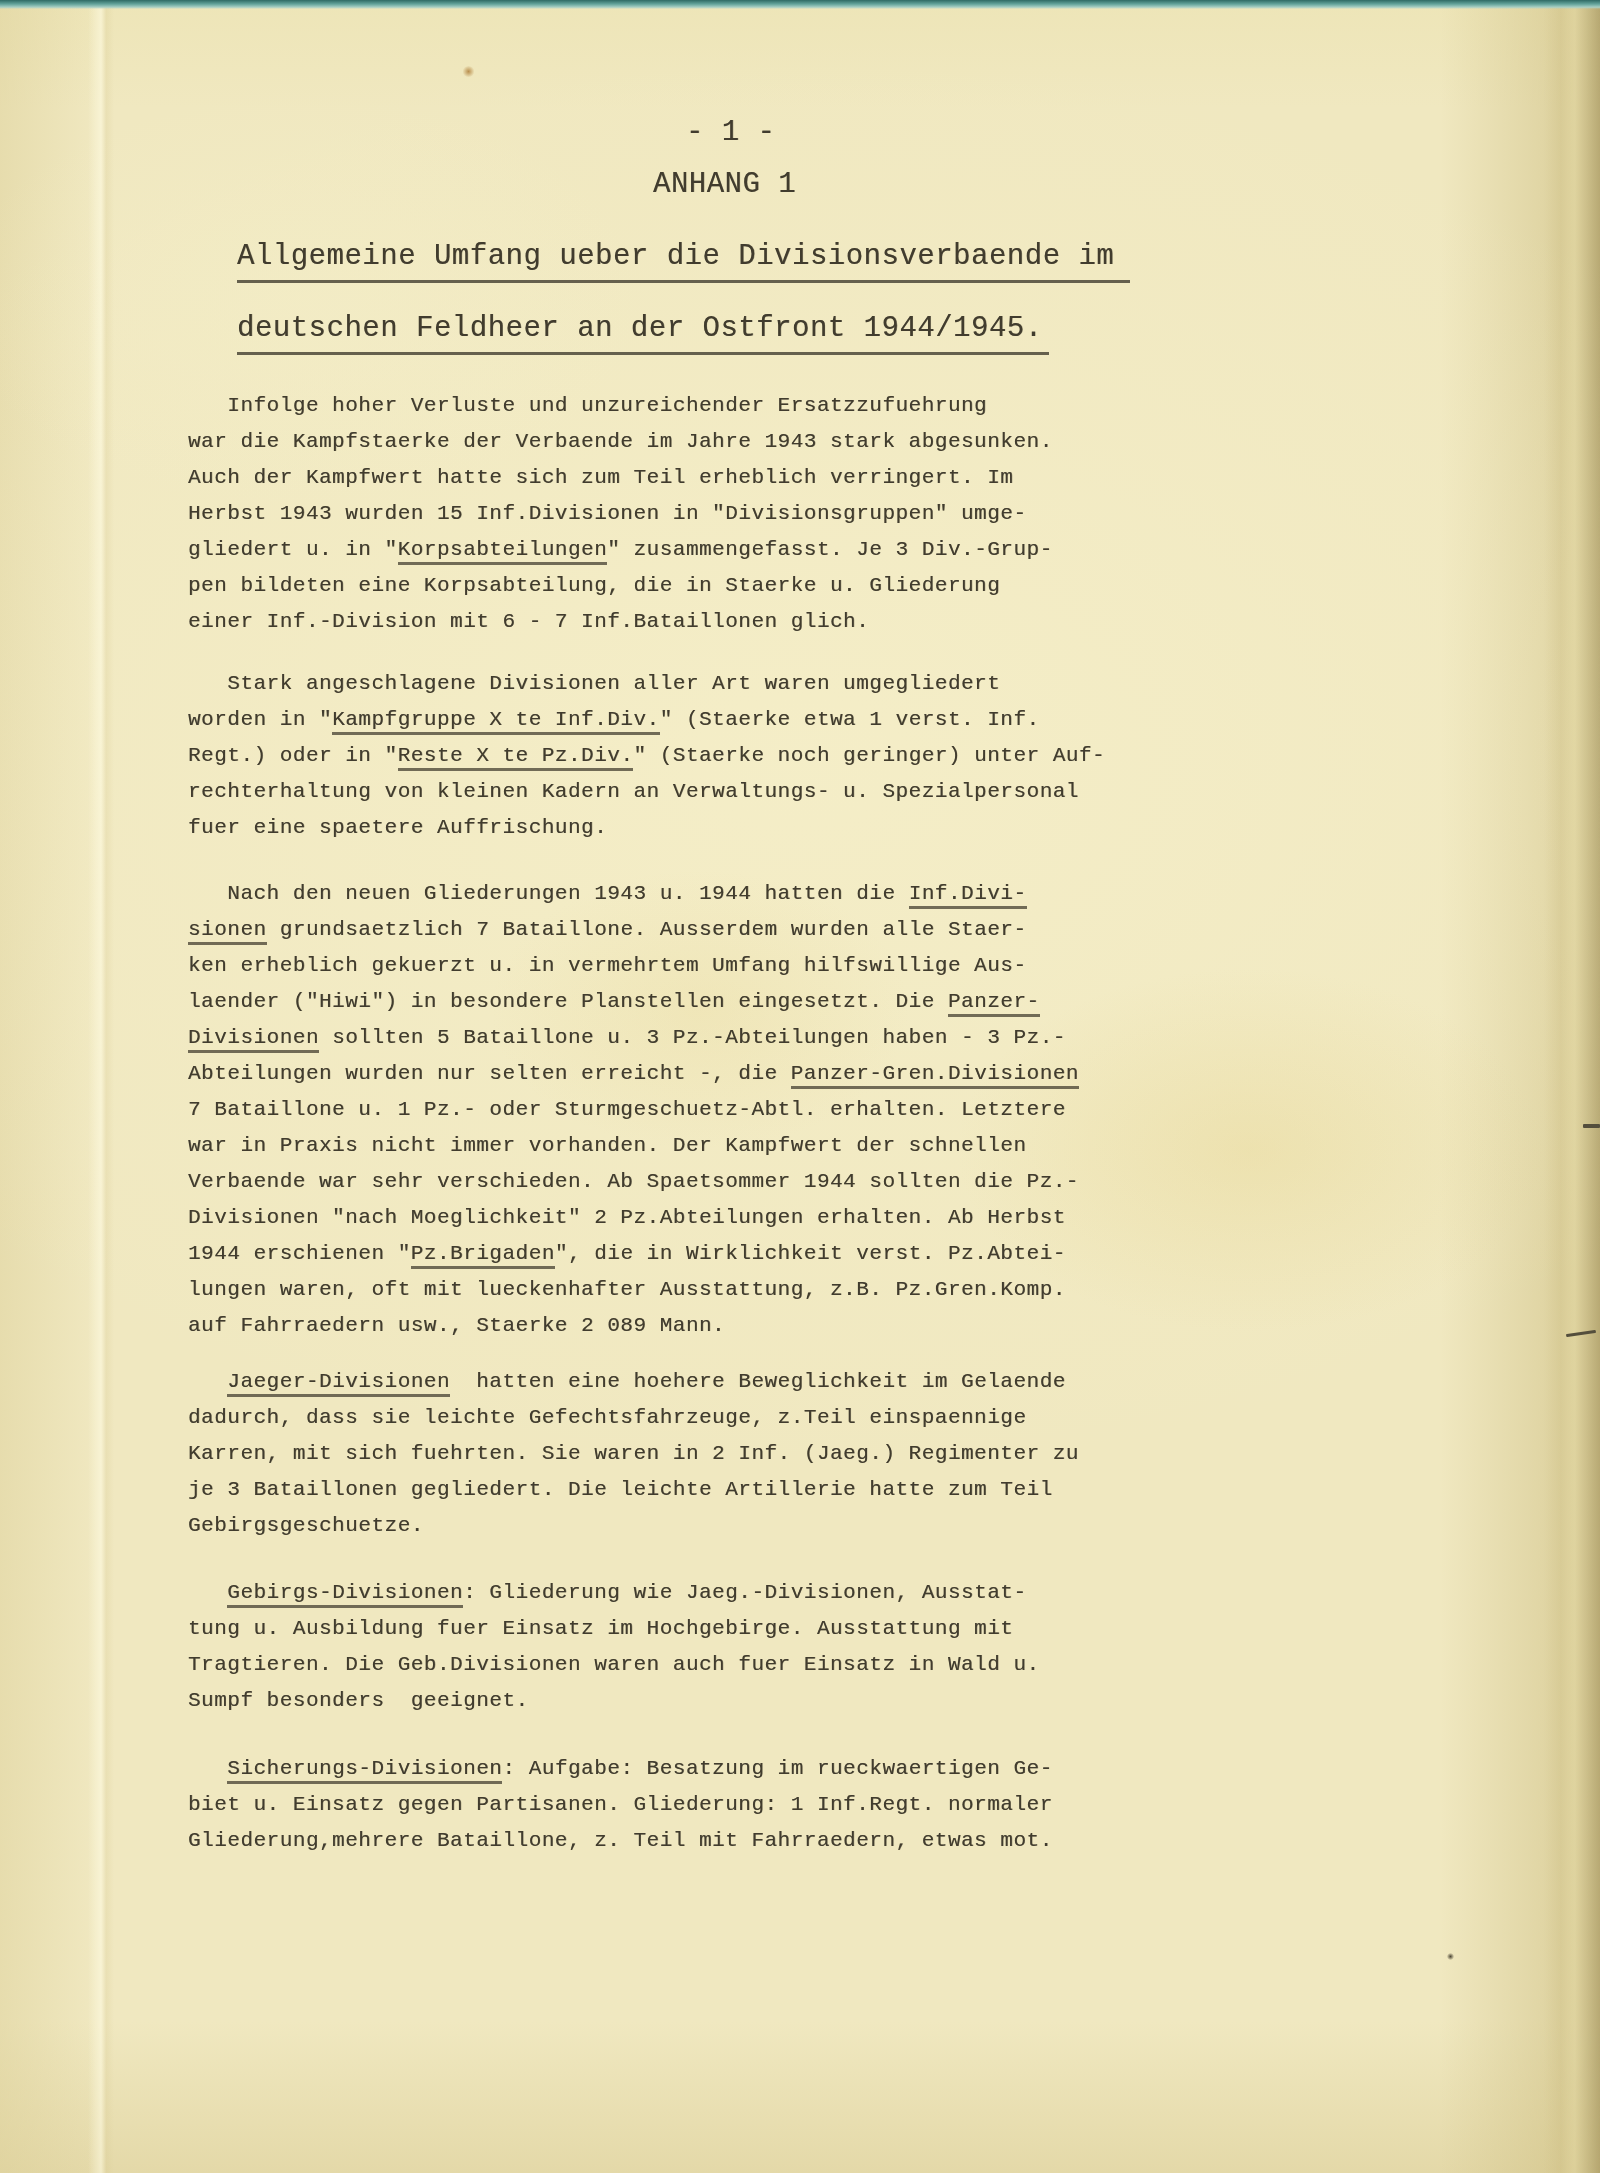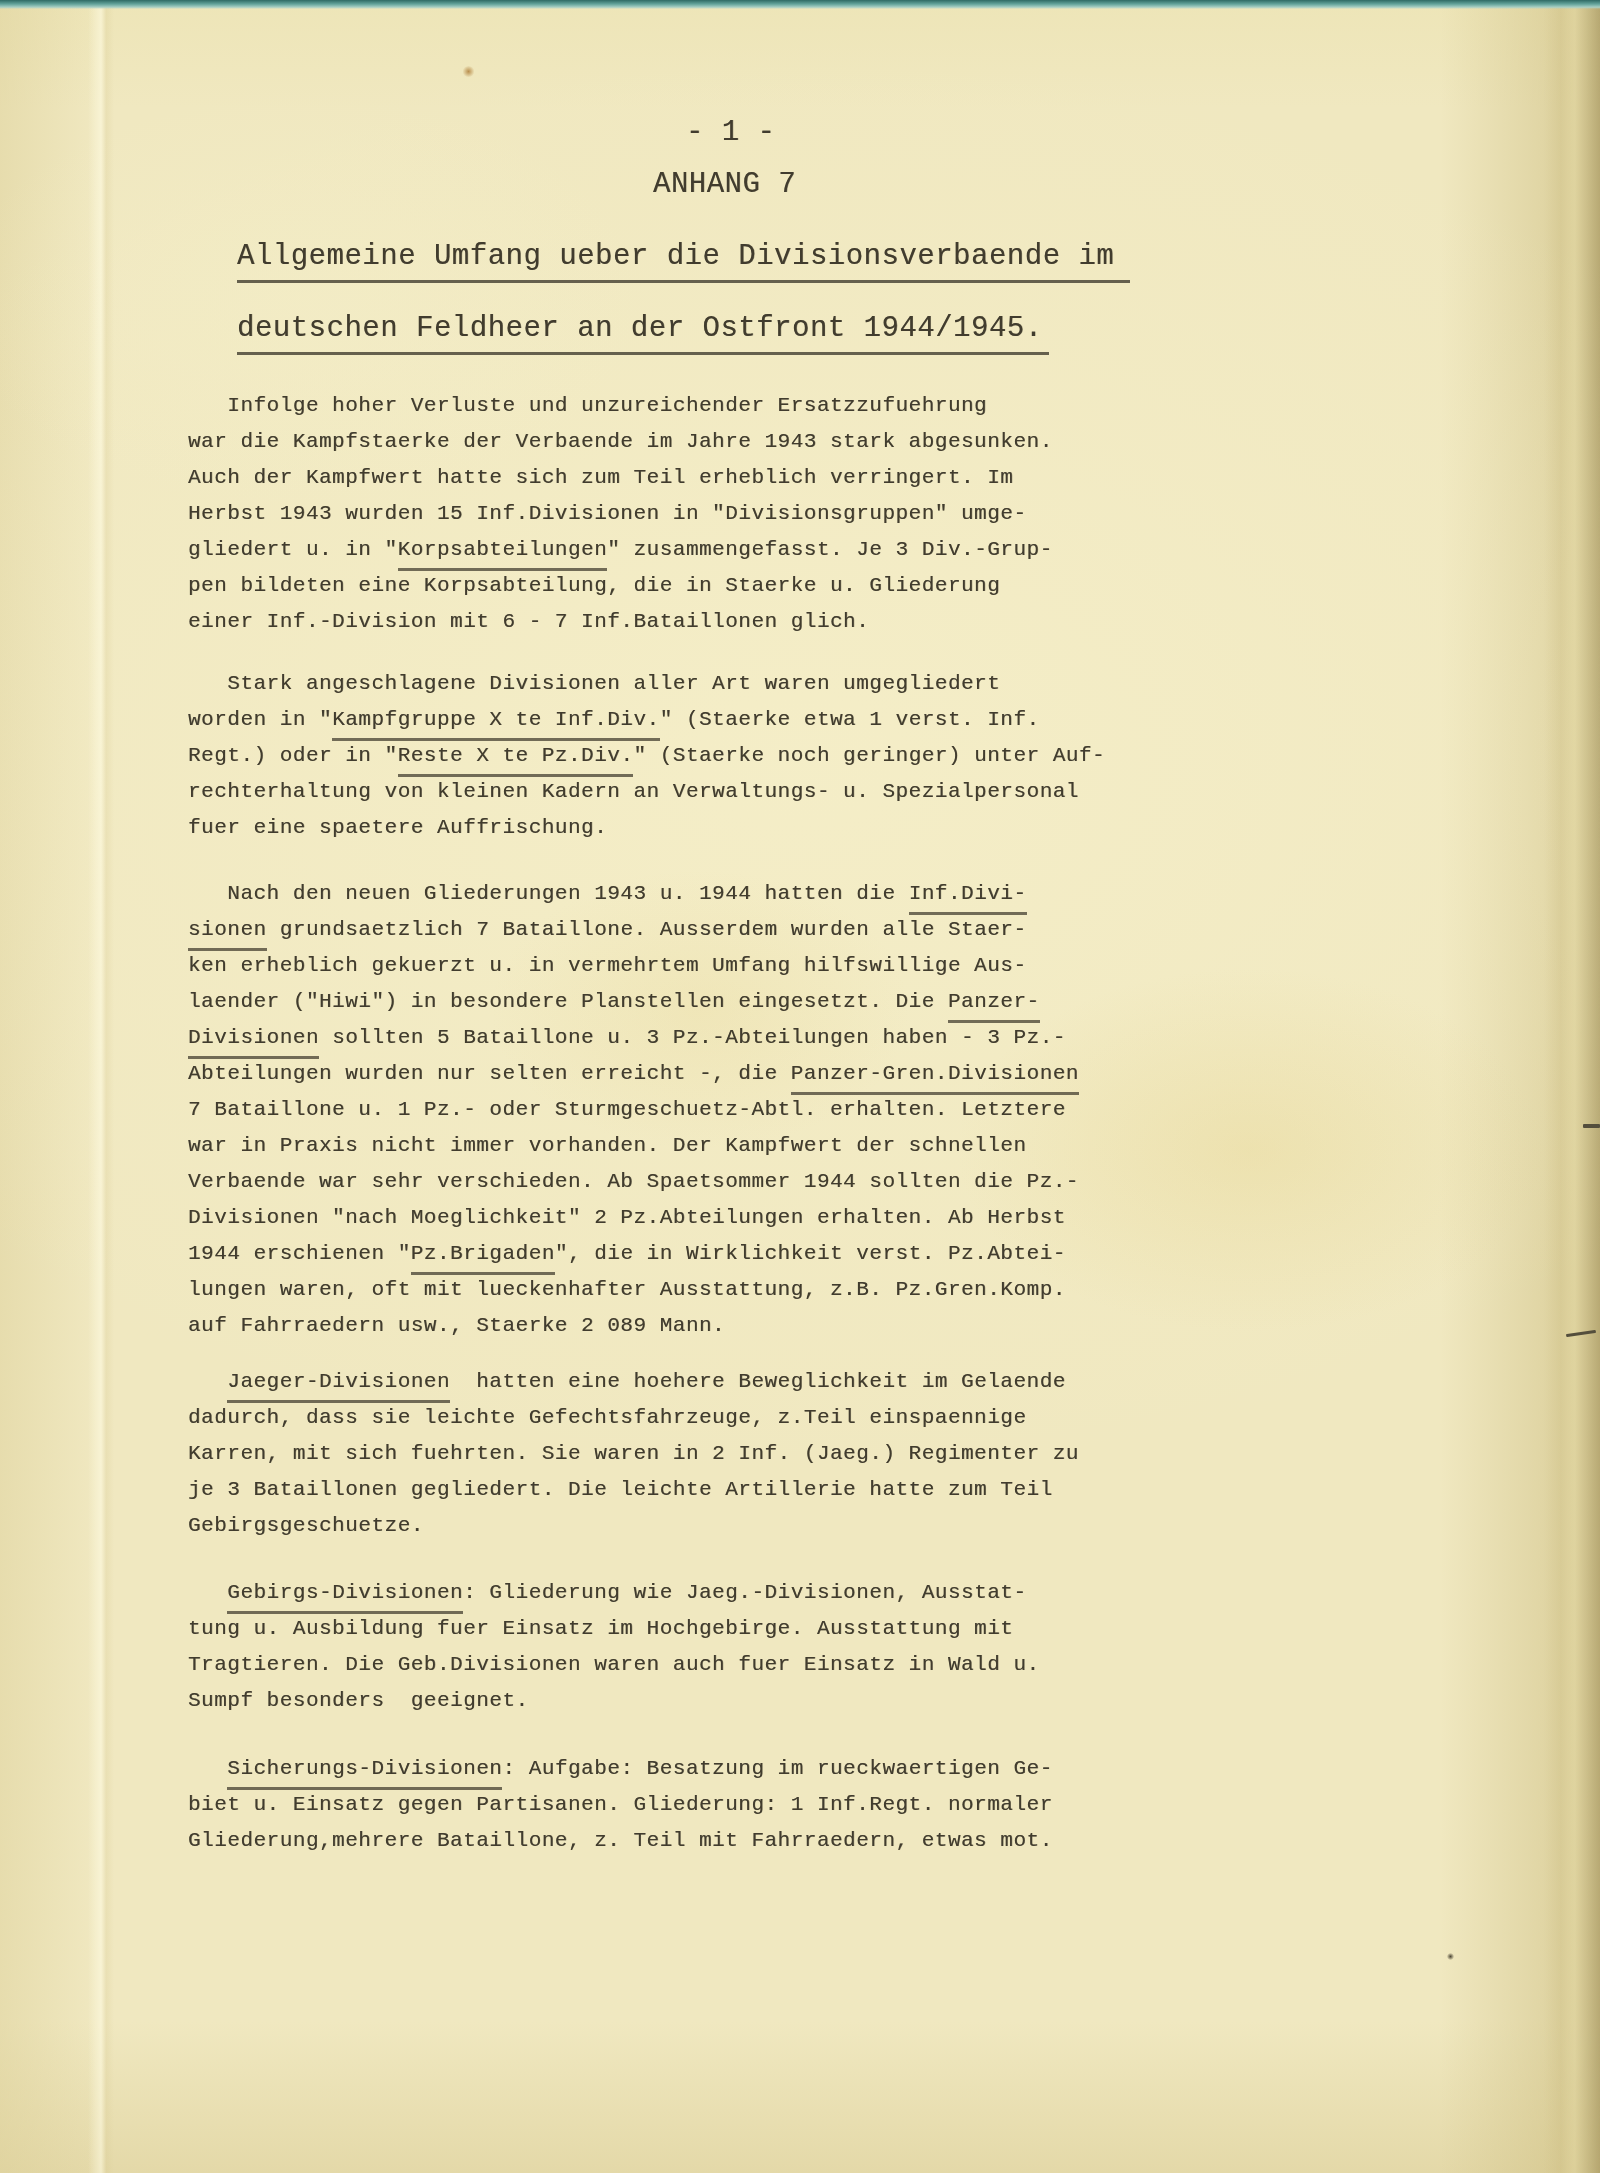--- a/index.html
+++ b/index.html
@@ -48,36 +48,36 @@
   }
   .page-number{position:absolute;left:686px;top:116px;font-size:29px;}
   .doc-heading{position:absolute;left:653px;top:168px;font-size:29px;}
   .doc-title{position:absolute;left:237px;font-size:29px;
     border-bottom:3px solid rgba(62,57,43,0.78);padding-bottom:7px;}
   .doc-title-1{top:240px;padding-right:16px;}
   .doc-title-2{top:312px;padding-right:6px;}
 
   .paragraph{position:absolute;left:188px;font-size:21px;}
   .line{height:36px;line-height:36px;}
-  .u{border-bottom:3px solid rgba(62,57,43,0.72);padding-bottom:7px;}
+  .u{border-bottom:3px solid rgba(62,57,43,0.72);padding-bottom:1px;}
 </style>
 </head>
 <body>
 
 <div class="paper"></div>
 <div class="crease-left"></div>
 <div class="page-edge-right"></div>
 <div class="edge-teal"></div>
 <div class="speck speck-a"></div>
 <div class="speck speck-b"></div>
 <div class="dash dash-a"></div>
 <div class="dash dash-b"></div>
 
 <div class="txt page-number">- 1 -</div>
-<div class="txt doc-heading">ANHANG 7</div>
+<div class="txt doc-heading">ANHANG 1</div>
 <div class="txt doc-title doc-title-1">Allgemeine Umfang ueber die Divisionsverbaende im</div>
 <div class="txt doc-title doc-title-2">deutschen Feldheer an der Ostfront 1944/1945.</div>
 
 <div id="paragraphs">
     <div class="paragraph txt" style="top: 388px;"><div class="line"><span>   Infolge hoher Verluste und unzureichender Ersatzzufuehrung</span></div><div class="line"><span>war die Kampfstaerke der Verbaende im Jahre 1943 stark abgesunken.</span></div><div class="line"><span>Auch der Kampfwert hatte sich zum Teil erheblich verringert. Im</span></div><div class="line"><span>Herbst 1943 wurden 15 Inf.Divisionen in "Divisionsgruppen" umge-</span></div><div class="line"><span>gliedert u. in "</span><span class="u">Korpsabteilungen</span><span>" zusammengefasst. Je 3 Div.-Grup-</span></div><div class="line"><span>pen bildeten eine Korpsabteilung, die in Staerke u. Gliederung</span></div><div class="line"><span>einer Inf.-Division mit 6 - 7 Inf.Bataillonen glich.</span></div></div>
     <div class="paragraph txt" style="top: 666px;"><div class="line"><span>   Stark angeschlagene Divisionen aller Art waren umgegliedert</span></div><div class="line"><span>worden in "</span><span class="u">Kampfgruppe X te Inf.Div.</span><span>" (Staerke etwa 1 verst. Inf.</span></div><div class="line"><span>Regt.) oder in "</span><span class="u">Reste X te Pz.Div.</span><span>" (Staerke noch geringer) unter Auf-</span></div><div class="line"><span>rechterhaltung von kleinen Kadern an Verwaltungs- u. Spezialpersonal</span></div><div class="line"><span>fuer eine spaetere Auffrischung.</span></div></div>
     <div class="paragraph txt" style="top: 876px;"><div class="line"><span>   Nach den neuen Gliederungen 1943 u. 1944 hatten die </span><span class="u">Inf.Divi-</span></div><div class="line"><span class="u">sionen</span><span> grundsaetzlich 7 Bataillone. Ausserdem wurden alle Staer-</span></div><div class="line"><span>ken erheblich gekuerzt u. in vermehrtem Umfang hilfswillige Aus-</span></div><div class="line"><span>laender ("Hiwi") in besondere Planstellen eingesetzt. Die </span><span class="u">Panzer-</span></div><div class="line"><span class="u">Divisionen</span><span> sollten 5 Bataillone u. 3 Pz.-Abteilungen haben - 3 Pz.-</span></div><div class="line"><span>Abteilungen wurden nur selten erreicht -, die </span><span class="u">Panzer-Gren.Divisionen</span></div><div class="line"><span>7 Bataillone u. 1 Pz.- oder Sturmgeschuetz-Abtl. erhalten. Letztere</span></div><div class="line"><span>war in Praxis nicht immer vorhanden. Der Kampfwert der schnellen</span></div><div class="line"><span>Verbaende war sehr verschieden. Ab Spaetsommer 1944 sollten die Pz.-</span></div><div class="line"><span>Divisionen "nach Moeglichkeit" 2 Pz.Abteilungen erhalten. Ab Herbst</span></div><div class="line"><span>1944 erschienen "</span><span class="u">Pz.Brigaden</span><span>", die in Wirklichkeit verst. Pz.Abtei-</span></div><div class="line"><span>lungen waren, oft mit lueckenhafter Ausstattung, z.B. Pz.Gren.Komp.</span></div><div class="line"><span>auf Fahrraedern usw., Staerke 2 089 Mann.</span></div></div>
     <div class="paragraph txt" style="top: 1364px;"><div class="line"><span>   </span><span class="u">Jaeger-Divisionen</span><span>  hatten eine hoehere Beweglichkeit im Gelaende</span></div><div class="line"><span>dadurch, dass sie leichte Gefechtsfahrzeuge, z.Teil einspaennige</span></div><div class="line"><span>Karren, mit sich fuehrten. Sie waren in 2 Inf. (Jaeg.) Regimenter zu</span></div><div class="line"><span>je 3 Bataillonen gegliedert. Die leichte Artillerie hatte zum Teil</span></div><div class="line"><span>Gebirgsgeschuetze.</span></div></div>
     <div class="paragraph txt" style="top: 1575px;"><div class="line"><span>   </span><span class="u">Gebirgs-Divisionen</span><span>: Gliederung wie Jaeg.-Divisionen, Ausstat-</span></div><div class="line"><span>tung u. Ausbildung fuer Einsatz im Hochgebirge. Ausstattung mit</span></div><div class="line"><span>Tragtieren. Die Geb.Divisionen waren auch fuer Einsatz in Wald u.</span></div><div class="line"><span>Sumpf besonders  geeignet.</span></div></div>
     <div class="paragraph txt" style="top: 1751px;"><div class="line"><span>   </span><span class="u">Sicherungs-Divisionen</span><span>: Aufgabe: Besatzung im rueckwaertigen Ge-</span></div><div class="line"><span>biet u. Einsatz gegen Partisanen. Gliederung: 1 Inf.Regt. normaler</span></div><div class="line"><span>Gliederung,mehrere Bataillone, z. Teil mit Fahrraedern, etwas mot.</span></div></div>

